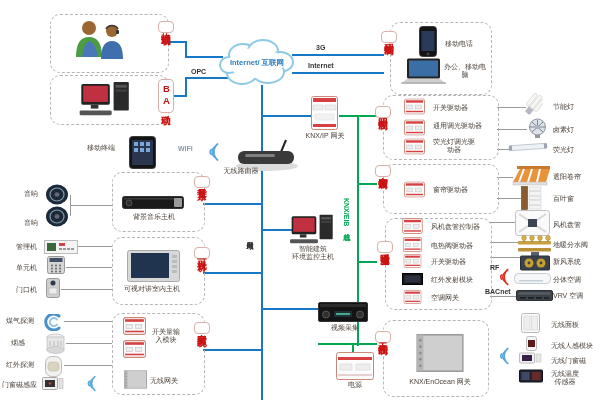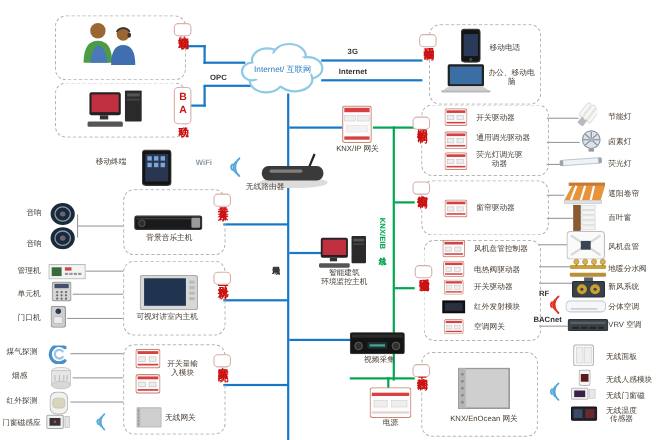--- a/index.html
+++ b/index.html
@@ -12,21 +12,21 @@
   .dbox{position:absolute;border:1.5px dashed #b5b5b5;border-radius:10px;background:transparent;}
   .tag{position:absolute;writing-mode:vertical-rl;text-orientation:upright;background:#fff;
        border:1px solid #d8b0a8;border-radius:4px;color:#cc1111;font-weight:700;
        font-size:9.5px;padding:3px 2px;line-height:1.05;letter-spacing:1px;z-index:5;}
   .lbl{position:absolute;font-size:7px;color:#4a4038;line-height:1.2;white-space:normal;z-index:4;}
   .c{text-align:center;}
   .net{color:#333;font-weight:700;font-size:7px;}
   .vt{writing-mode:vertical-rl;text-orientation:upright;}
   .vtm{writing-mode:vertical-rl;text-orientation:mixed;}
   .knxbus{color:#00a651;font-weight:700;}
-  .cloudtxt{position:absolute;color:#2a7fc1;font-weight:400;font-size:7.5px;z-index:4;}
+  .cloudtxt{position:absolute;color:#2a7fc1;font-weight:700;font-size:7.5px;z-index:4;}
   .ic{position:absolute;z-index:3;}
 </style>
 </head>
 <body>
 
 <div id="canvas">
 
   <svg width="0" height="0" style="position:absolute">
     <defs>
       <symbol id="din" viewBox="0 0 22 17">

